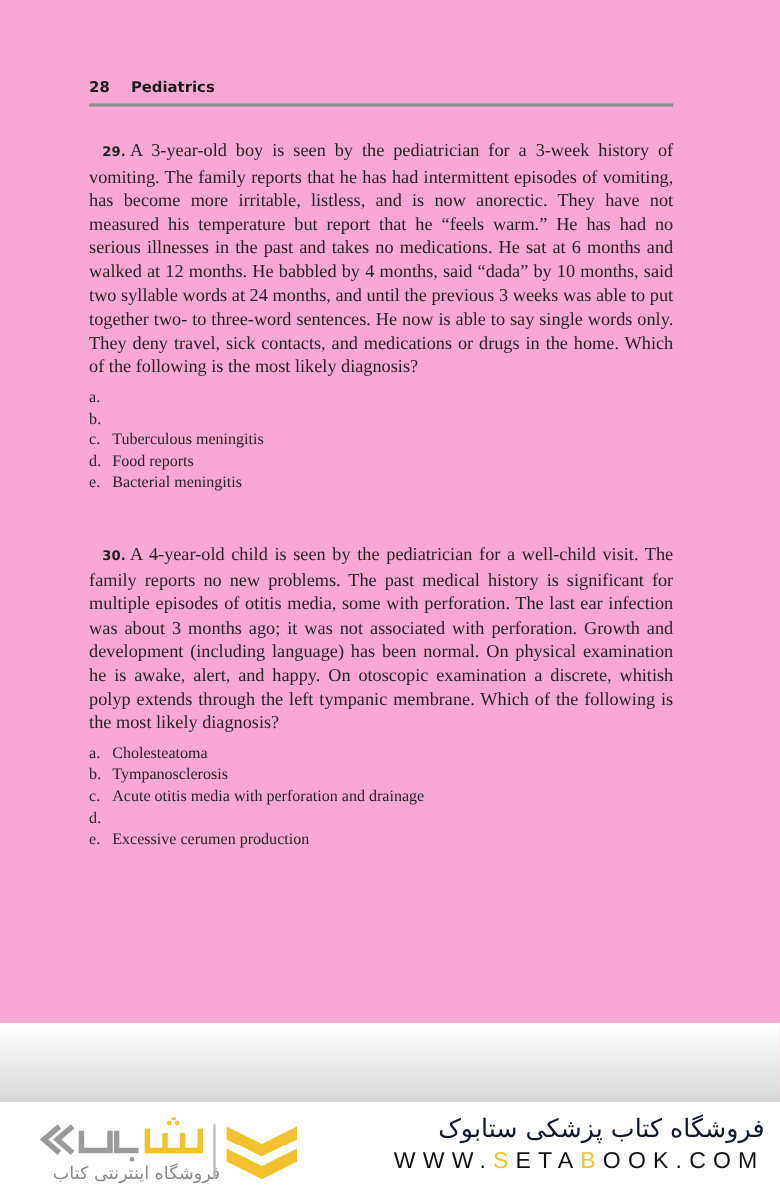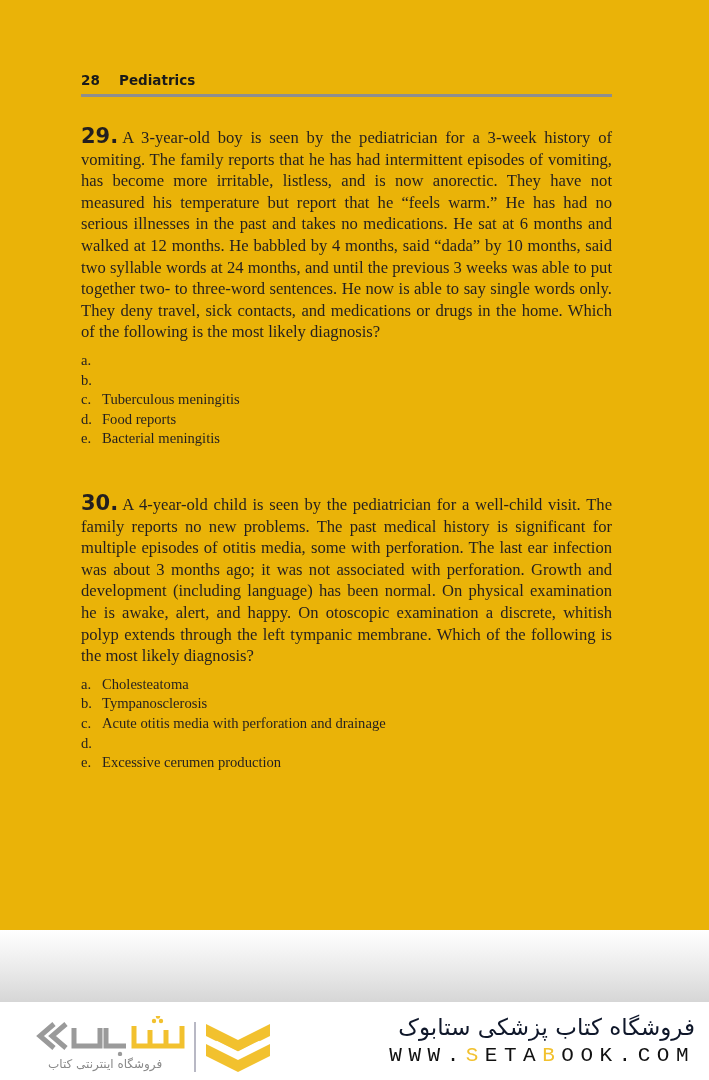--- a/index.html
+++ b/index.html
@@ -13,21 +13,21 @@
       position: relative;
       overflow: hidden;
       font-family: "Liberation Serif", "DejaVu Serif", serif;
       color: #231f20;
     }
     .page {
       position: absolute;
       left: 0; top: 0;
       width: 709px;
       height: 1000px;
-      background: #eab308;
+      background: #f9a8d4;
     }
     .running-head {
       position: absolute;
       left: 81px;
       top: 72px;
       width: 531px;
       height: 24px;
       font-family: "DejaVu Sans", "Liberation Sans", sans-serif;
       font-weight: bold;
       font-size: 13.5px;
@@ -58,22 +58,23 @@
     }
     .q-stem {
       font-size: 16.6px;
       line-height: 21.6px;
       text-align: justify;
       margin: 0;
     }
     .q-num {
       font-family: "DejaVu Sans", "Liberation Sans", sans-serif;
       font-weight: bold;
-      font-size: 21px;
+      font-size: 12px;
       margin-right: 4px;
+      margin-left: 12px;
     }
     .options {
       list-style: none;
       margin: 8px 0 0 0;
       padding: 0;
       font-size: 14.6px;
       line-height: 19.6px;
     }
     .options li {
       display: flex;
@@ -111,21 +112,21 @@
     .logo-word {
       position: absolute;
       left: 0;
       top: 0;
     }
     .logo-sub {
       position: absolute;
       left: 14px;
       top: 41px;
       font-family: "DejaVu Sans", sans-serif;
-      font-size: 12px;
+      font-size: 16px;
       color: #8a8a8a;
       direction: rtl;
       white-space: nowrap;
     }
     .logo-divider {
       position: absolute;
       left: 160px;
       top: 6px;
       width: 2px;
       height: 50px;
@@ -143,21 +144,21 @@
       font-family: "DejaVu Sans", sans-serif;
       font-size: 23px;
       color: #0f172a;
       direction: rtl;
       white-space: nowrap;
     }
     .site-url {
       position: absolute;
       right: 14px;
       top: 42px;
-      font-family: Liberation Mono, monospace;
+      font-family: Liberation Sans, sans-serif;
       font-size: 21px;
       letter-spacing: 6.5px;
       color: #111;
       white-space: nowrap;
     }
     .site-url .hl { color: #f2c12e; }
   </style>
 </head>
 <body>
 

